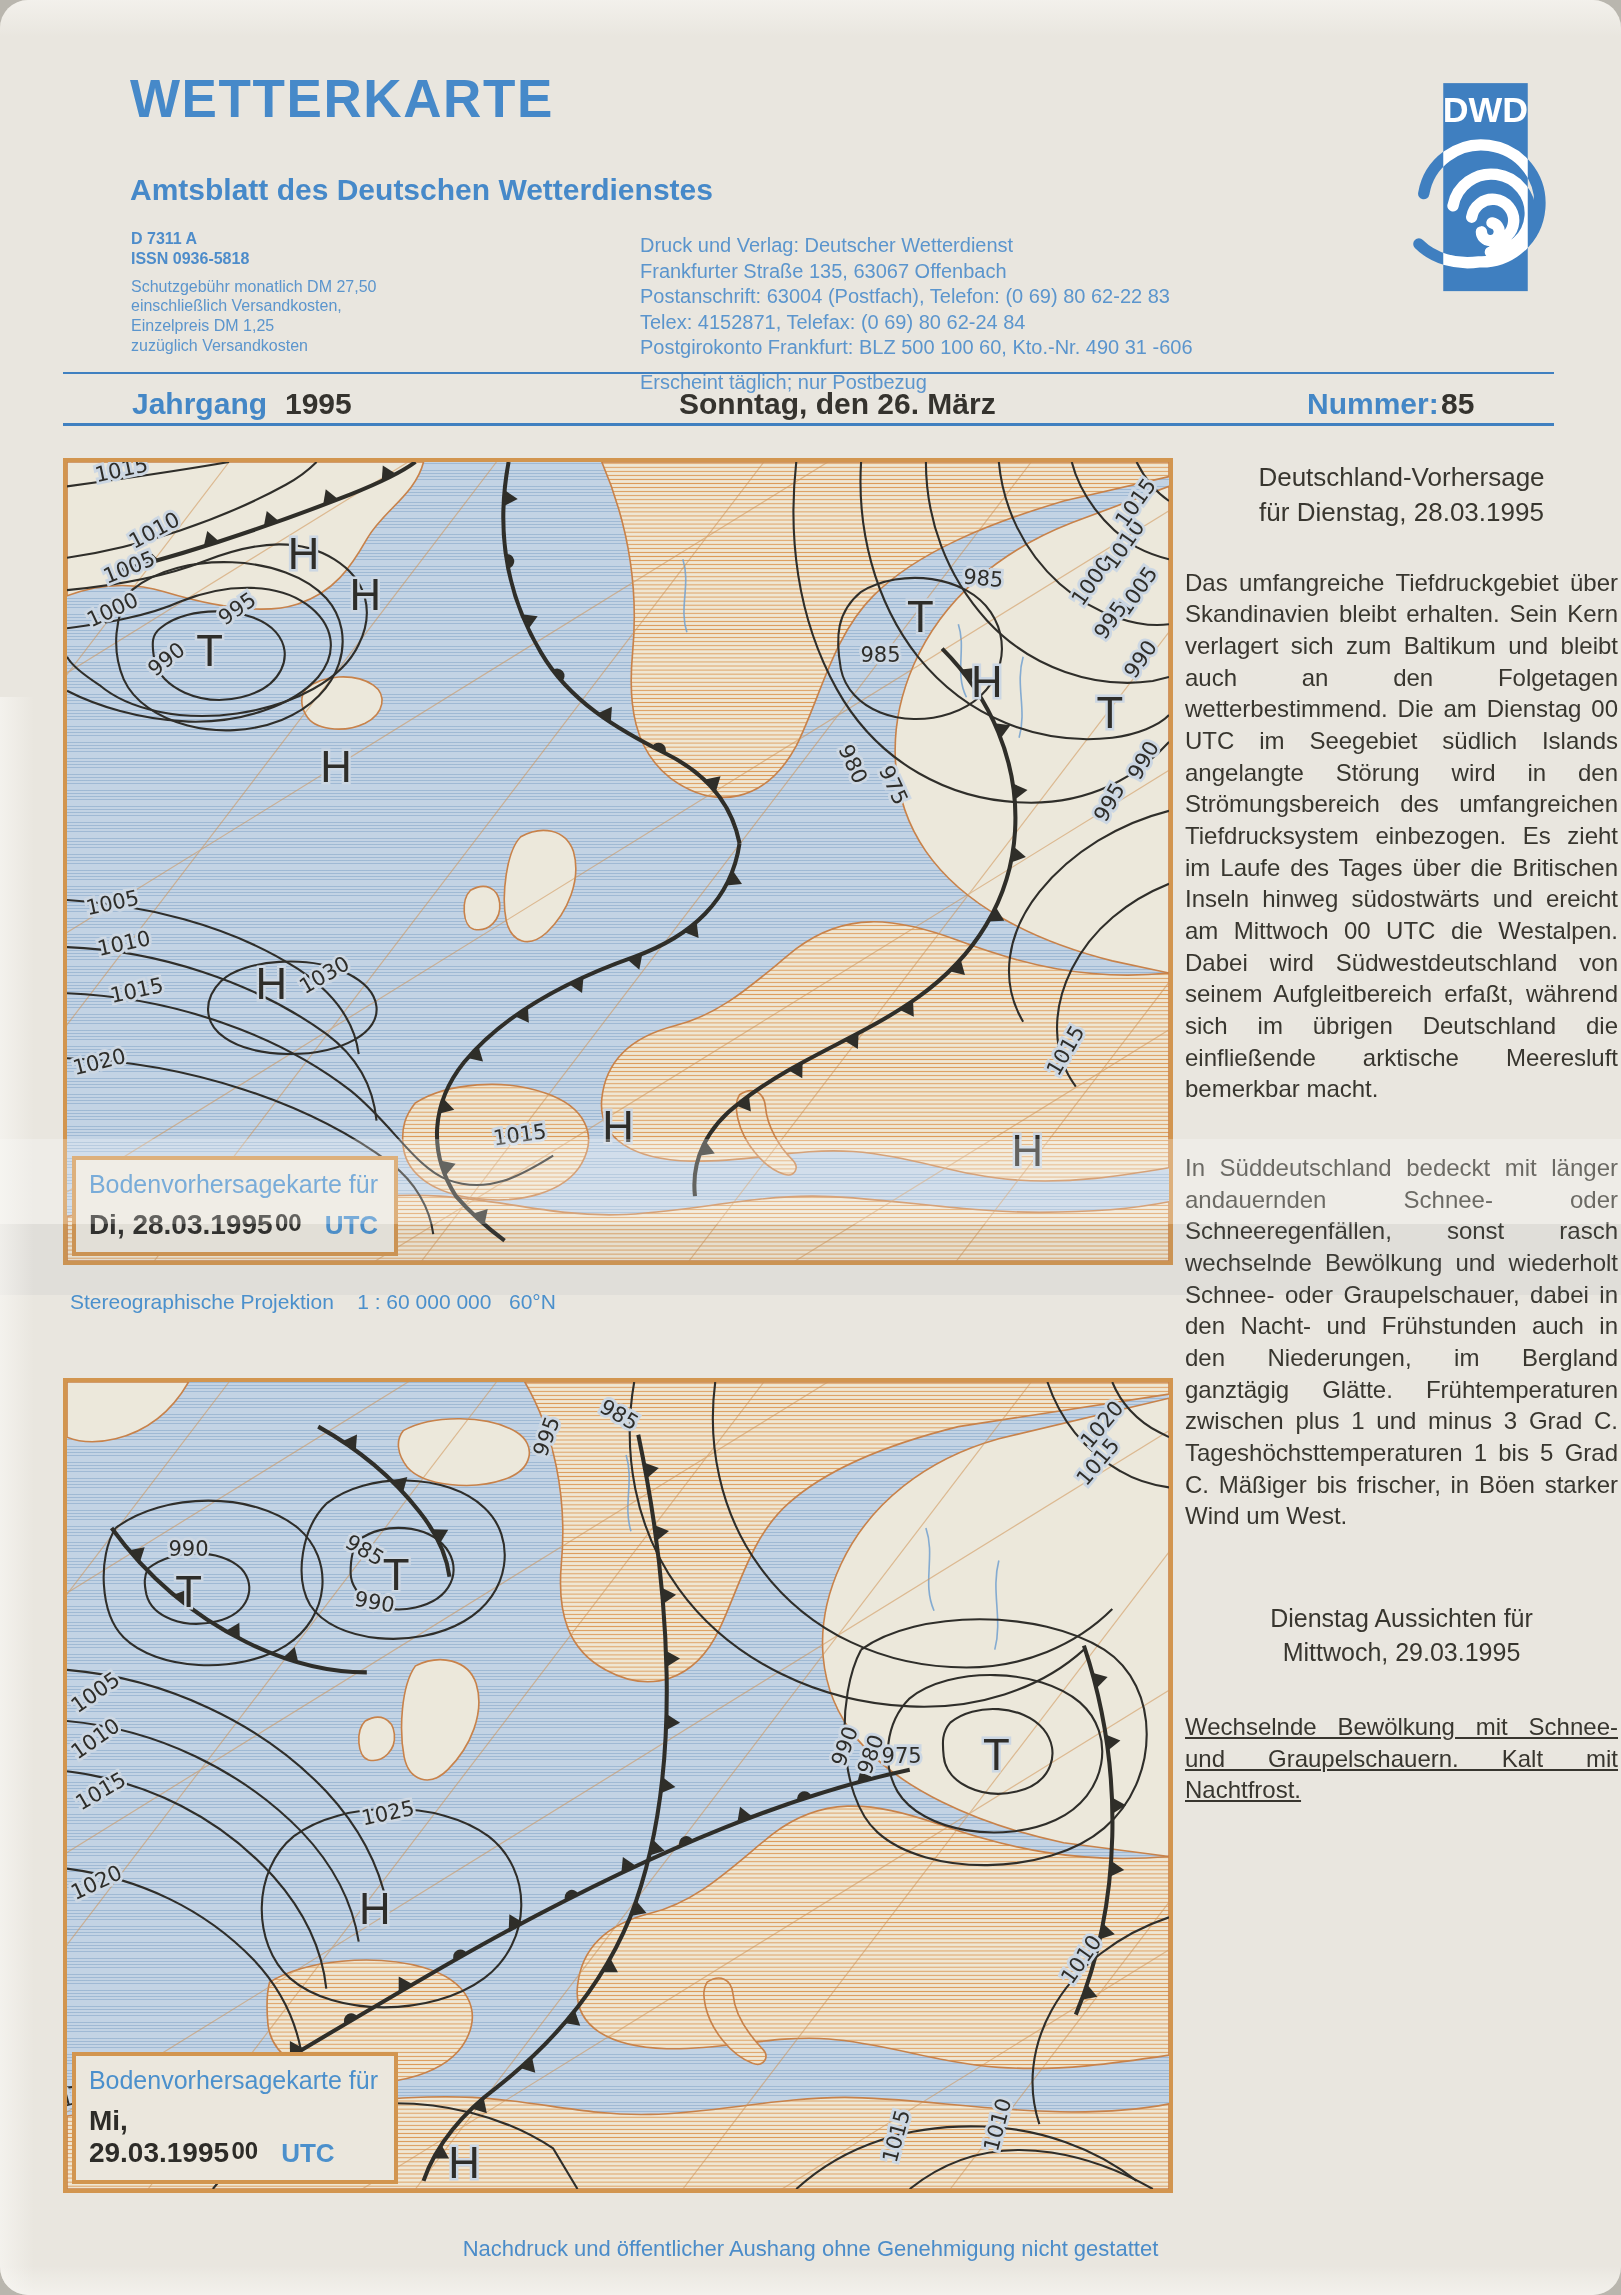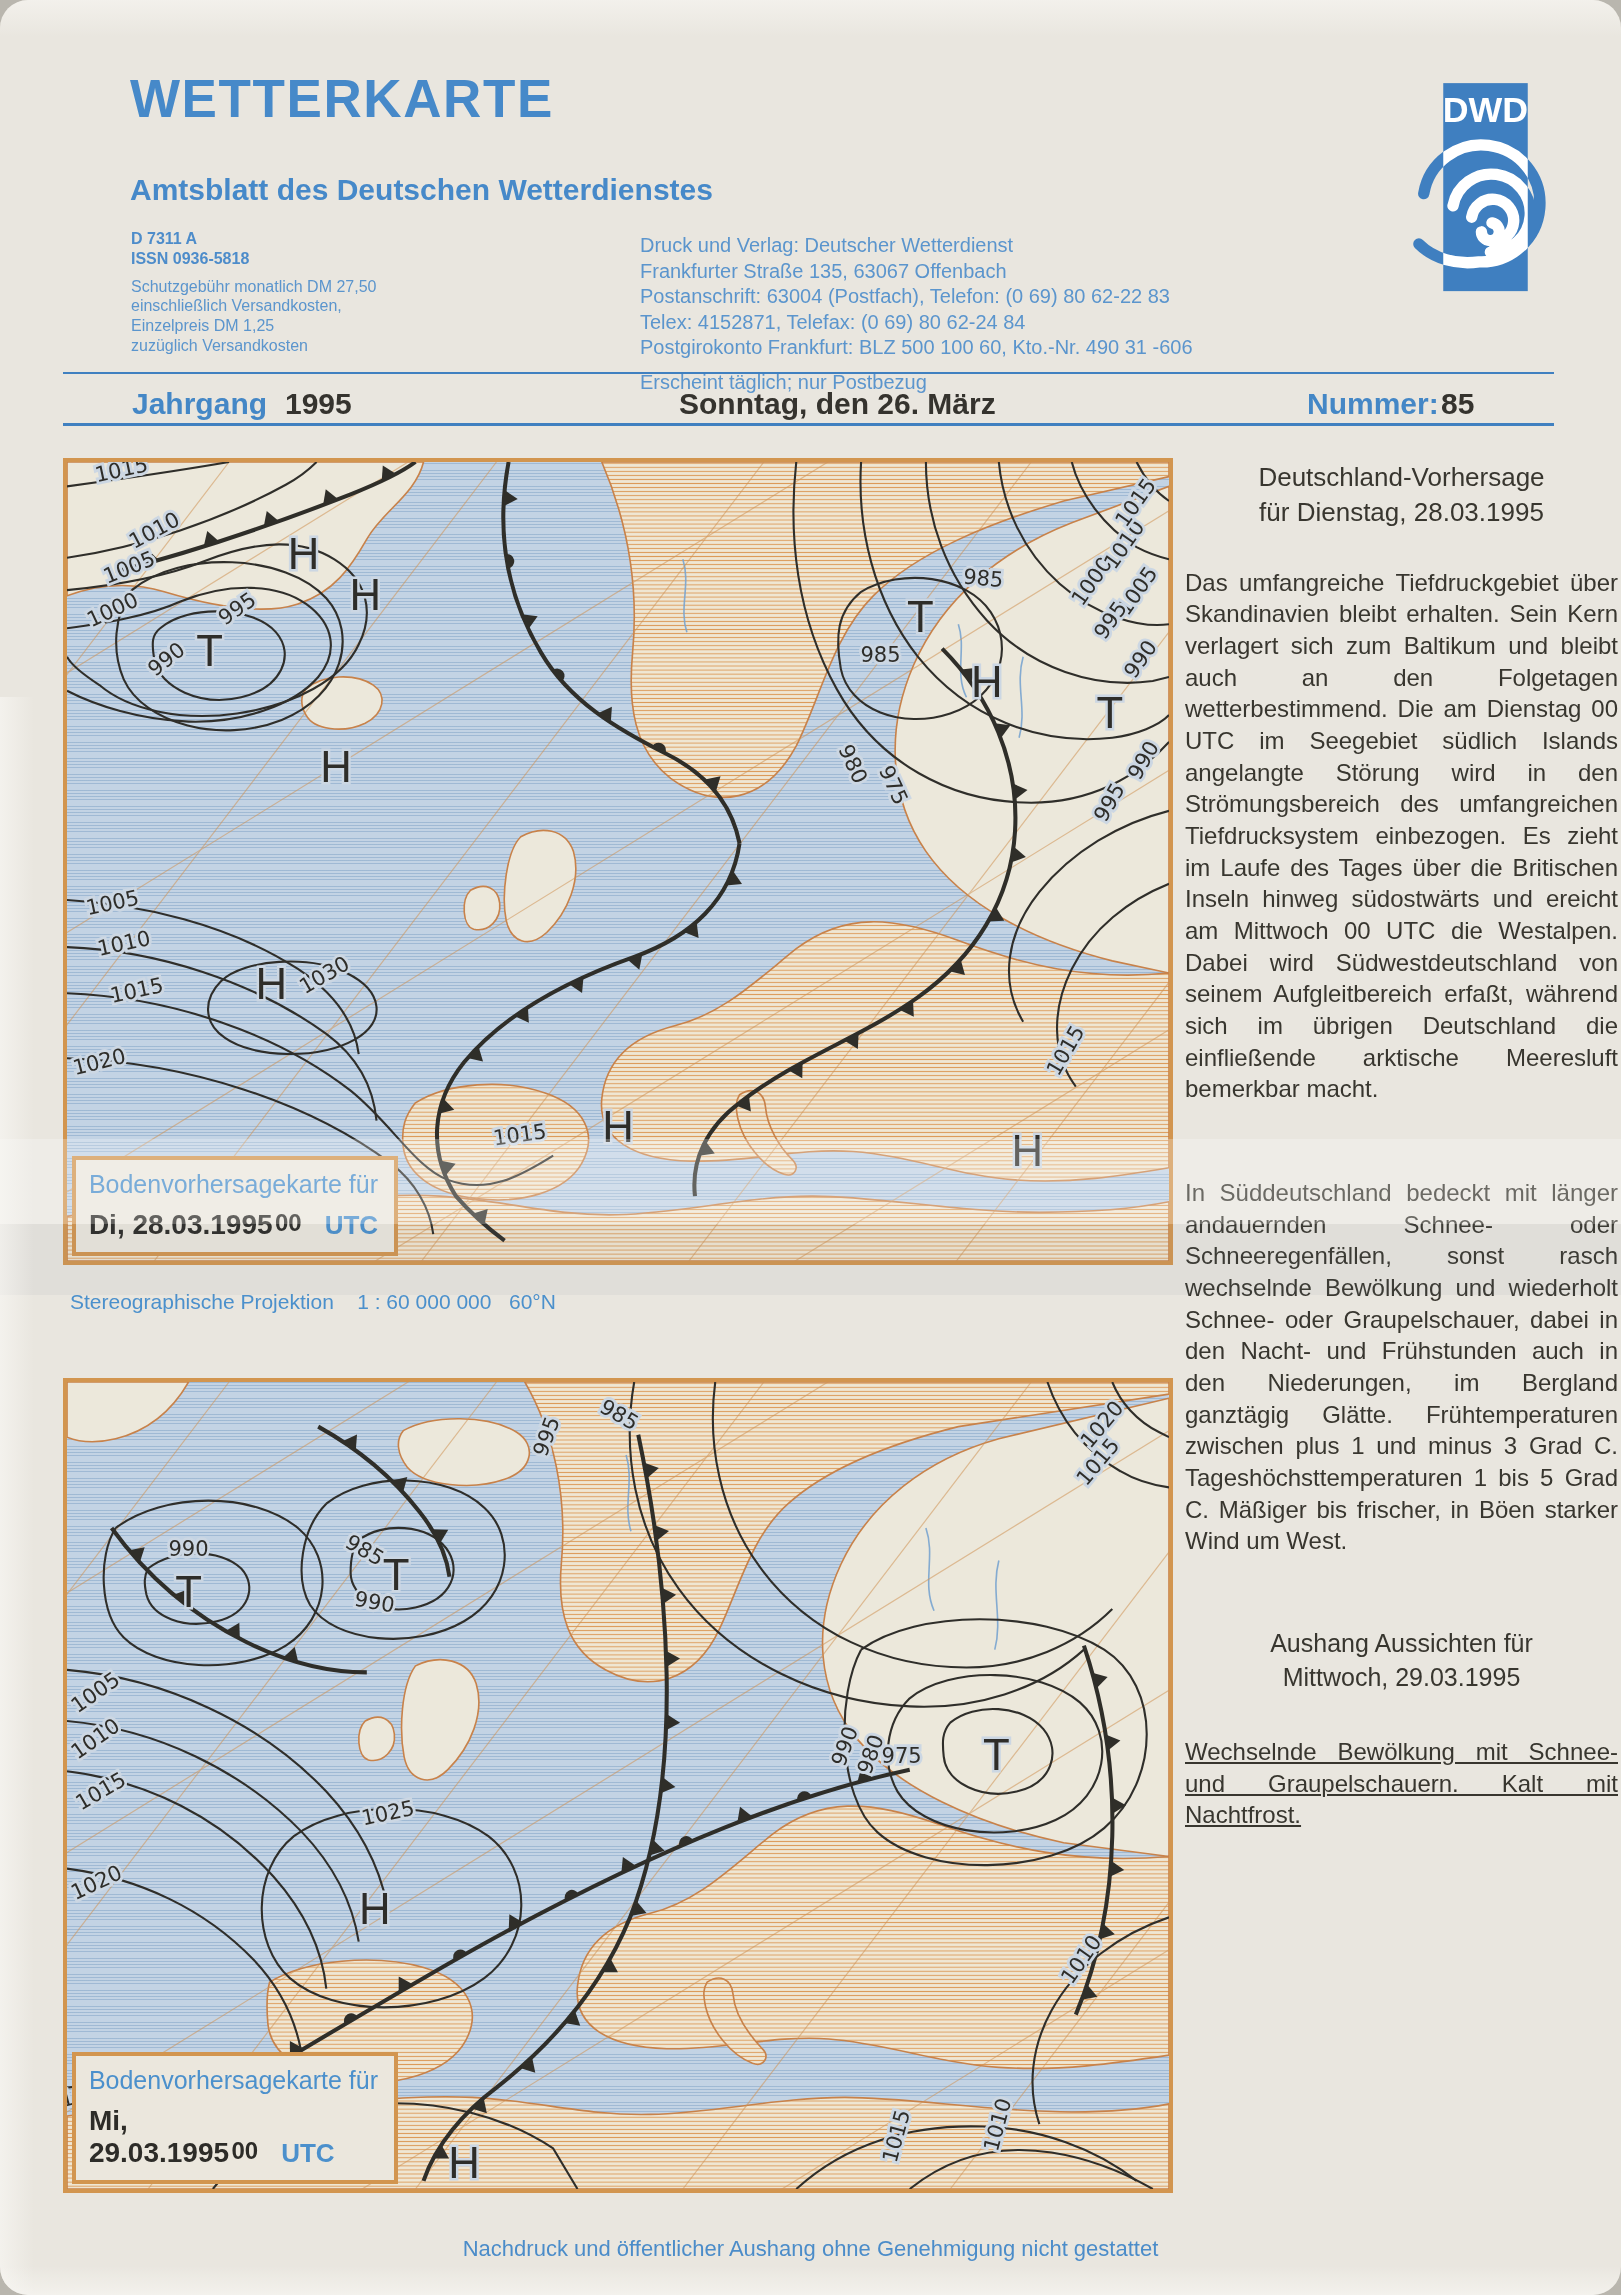--- a/index.html
+++ b/index.html
@@ -40,21 +40,21 @@
   .cap-l1{font-size:25px;color:#4b90cc;}
   .cap-l2{margin-top:9.7px;font-size:28px;font-weight:700;color:#2d2c28;}
   .cap-hour{font-size:24px;position:relative;top:-2.4px;margin-left:2.4px;}
   .cap-utc{color:#4b90cc;font-size:26px;margin-left:23px;}
   .proj{left:70px;top:1290px;font-size:21px;color:#4b90cc;white-space:pre;}
   
   .fc{left:1185px;top:460px;width:433px;font-size:24px;line-height:1.32;color:#38362f;}
   .fc-title{text-align:center;font-size:26px;line-height:1.34;}
   .fc p{margin:0;text-align:justify;}
   .fc .p1{margin-top:37px;}
-  .fc .p2{margin-top:72px;}
+  .fc .p2{margin-top:47px;}
   .fc .outlook-title{margin-top:70px;text-align:center;font-size:25px;line-height:1.34;}
   .fc .p3{margin-top:42px;text-decoration:underline;}
   
   .footer{left:0;top:2236px;width:1621px;text-align:center;font-size:22px;color:#4b8cc9;}
   
   .fold1{left:0;top:1139px;width:1621px;height:85px;background:rgba(255,255,255,0.26);pointer-events:none;}
   .fold2{left:0;top:1224px;width:1621px;height:71px;background:rgba(120,126,138,0.07);pointer-events:none;}
   .edgeL{left:0;top:697px;width:34px;height:1598px;background:linear-gradient(90deg,rgba(252,251,248,0.55),rgba(252,251,248,0));pointer-events:none;}
   .edgeT{left:0;top:0;width:1621px;height:37px;background:linear-gradient(180deg,rgba(252,251,248,0.5),rgba(252,251,248,0));pointer-events:none;}
   .edgeB{left:0;top:2266px;width:1621px;height:29px;background:linear-gradient(0deg,rgba(250,249,246,0.6),rgba(250,249,246,0));pointer-events:none;}
@@ -401,21 +401,21 @@
   </div>
 
   <div class="abs fc">
     <div class="fc-title">
       <div>Deutschland-Vorhersage</div>
       <div>für Dienstag, 28.03.1995</div>
     </div>
     <p class="p1">Das umfangreiche Tiefdruckgebiet über Skandinavien bleibt erhalten. Sein Kern verlagert sich zum Baltikum und bleibt auch an den Folgetagen wetterbestimmend. Die am Dienstag 00 UTC im Seegebiet südlich Islands angelangte Störung wird in den Strömungsbereich des umfangreichen Tiefdrucksystem einbezogen. Es zieht im Laufe des Tages über die Britischen Inseln hinweg südostwärts und ereicht am Mittwoch 00 UTC die Westalpen. Dabei wird Südwestdeutschland von seinem Aufgleitbereich erfaßt, während sich im übrigen Deutschland die einfließende arktische Meeresluft bemerkbar macht.</p>
     <p class="p2">In Süddeutschland bedeckt mit länger andauernden Schnee- oder Schneeregenfällen, sonst rasch wechselnde Bewölkung und wiederholt Schnee- oder Graupelschauer, dabei in den Nacht- und Frühstunden auch in den Niederungen, im Bergland ganztägig Glätte. Frühtemperaturen zwischen plus 1 und minus 3 Grad C. Tageshöchsttemperaturen 1 bis 5 Grad C. Mäßiger bis frischer, in Böen starker Wind um West.</p>
     <div class="outlook-title">
-      <div>Aushang Aussichten für</div>
+      <div>Dienstag Aussichten für</div>
       <div>Mittwoch, 29.03.1995</div>
     </div>
     <p class="p3">Wechselnde Bewölkung mit Schnee- und Graupelschauern. Kalt mit Nachtfrost.</p>
   </div>
 
   <div class="abs footer">Nachdruck und öffentlicher Aushang ohne Genehmigung nicht gestattet</div>
 
   <div class="abs fold1"></div>
   <div class="abs fold2"></div>
   <div class="abs edgeL"></div>

